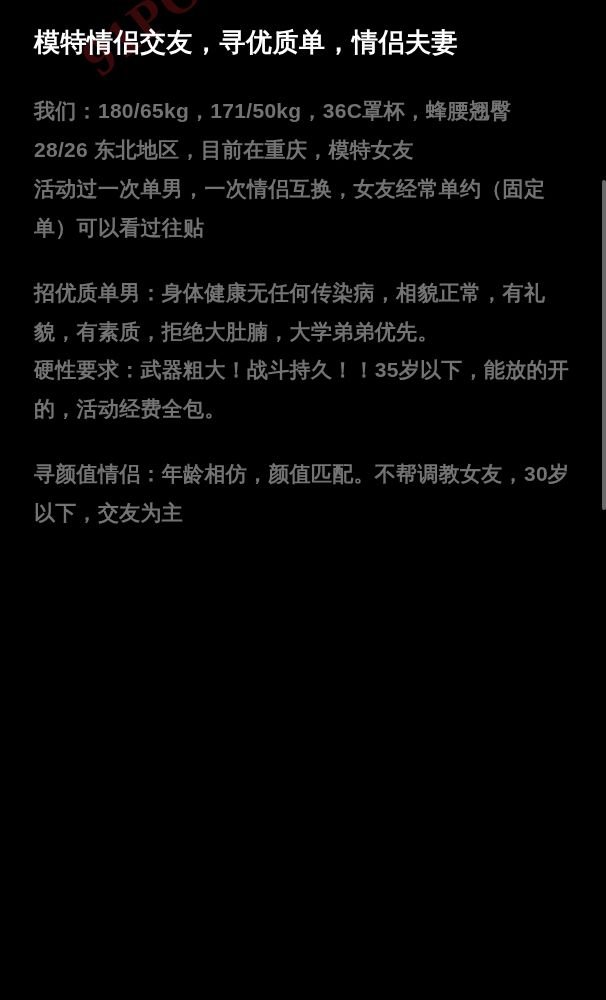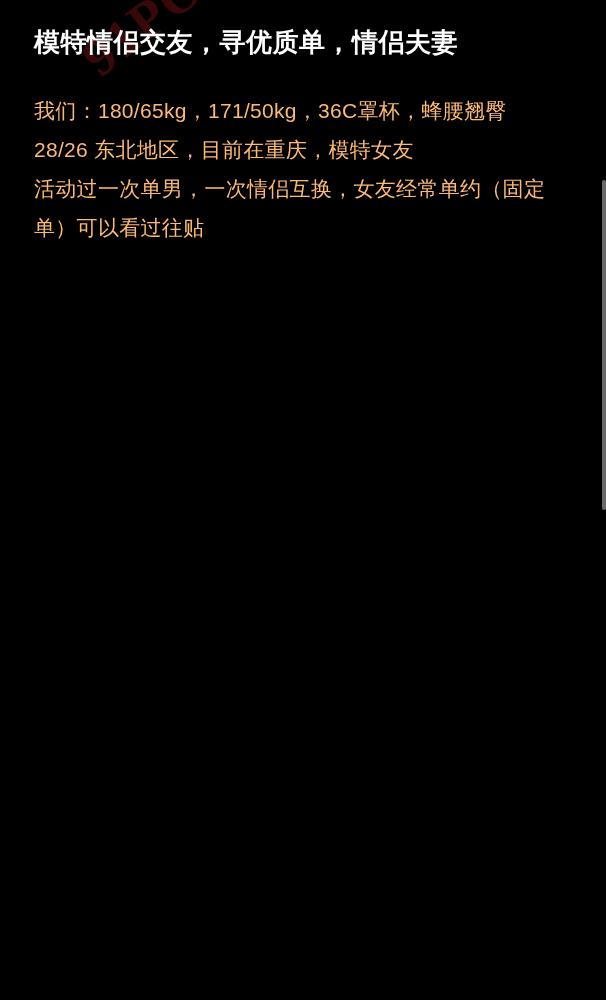--- a/index.html
+++ b/index.html
@@ -44,27 +44,28 @@
     font-size: 26px;
     font-weight: 700;
     line-height: 1.55;
     letter-spacing: 0.5px;
     margin: 0 0 30px 0;
     max-width: 540px;
   }
   .para {
     position: relative;
     z-index: 2;
-    color: #fdba74;
+    color: #737373;
     font-size: 21px;
     line-height: 1.85;
     letter-spacing: 0.3px;
     white-space: pre-wrap;
     margin: 0 0 26px 0;
     max-width: 545px;
+    font-weight: bold;
   }
   .para:last-child { margin-bottom: 0; }
   .gap-lg { height: 22px; }
   .scrollbar-track {
     position: absolute;
     top: 0;
     right: 0;
     width: 4px;
     height: 1000px;
     background: transparent;
@@ -84,19 +85,22 @@
 
 <div class="page">
 
   <div class="watermark">91PORN.COM</div>
 
   <h1 class="title">模特情侣交友，寻优质单，情侣夫妻</h1>
 
   <div class="para">我们：180/65kg，171/50kg，36C罩杯，蜂腰翘臀
 28/26 东北地区，目前在重庆，模特女友
 活动过一次单男，一次情侣互换，女友经常单约（固定单）可以看过往贴</div>
+  <div class="para">招优质单男：身体健康无任何传染病，相貌正常，有礼貌，有素质，拒绝大肚腩，大学弟弟优先。
+硬性要求：武器粗大！战斗持久！！35岁以下，能放的开的，活动经费全包。</div>
+  <div class="para">寻颜值情侣：年龄相仿，颜值匹配。不帮调教女友，30岁以下，交友为主</div>
   <div class="gap-lg"></div>
 
   <div class="scrollbar-track">
     <div class="scrollbar-thumb"></div>
   </div>
 
 </div>
 
 </body></html>

